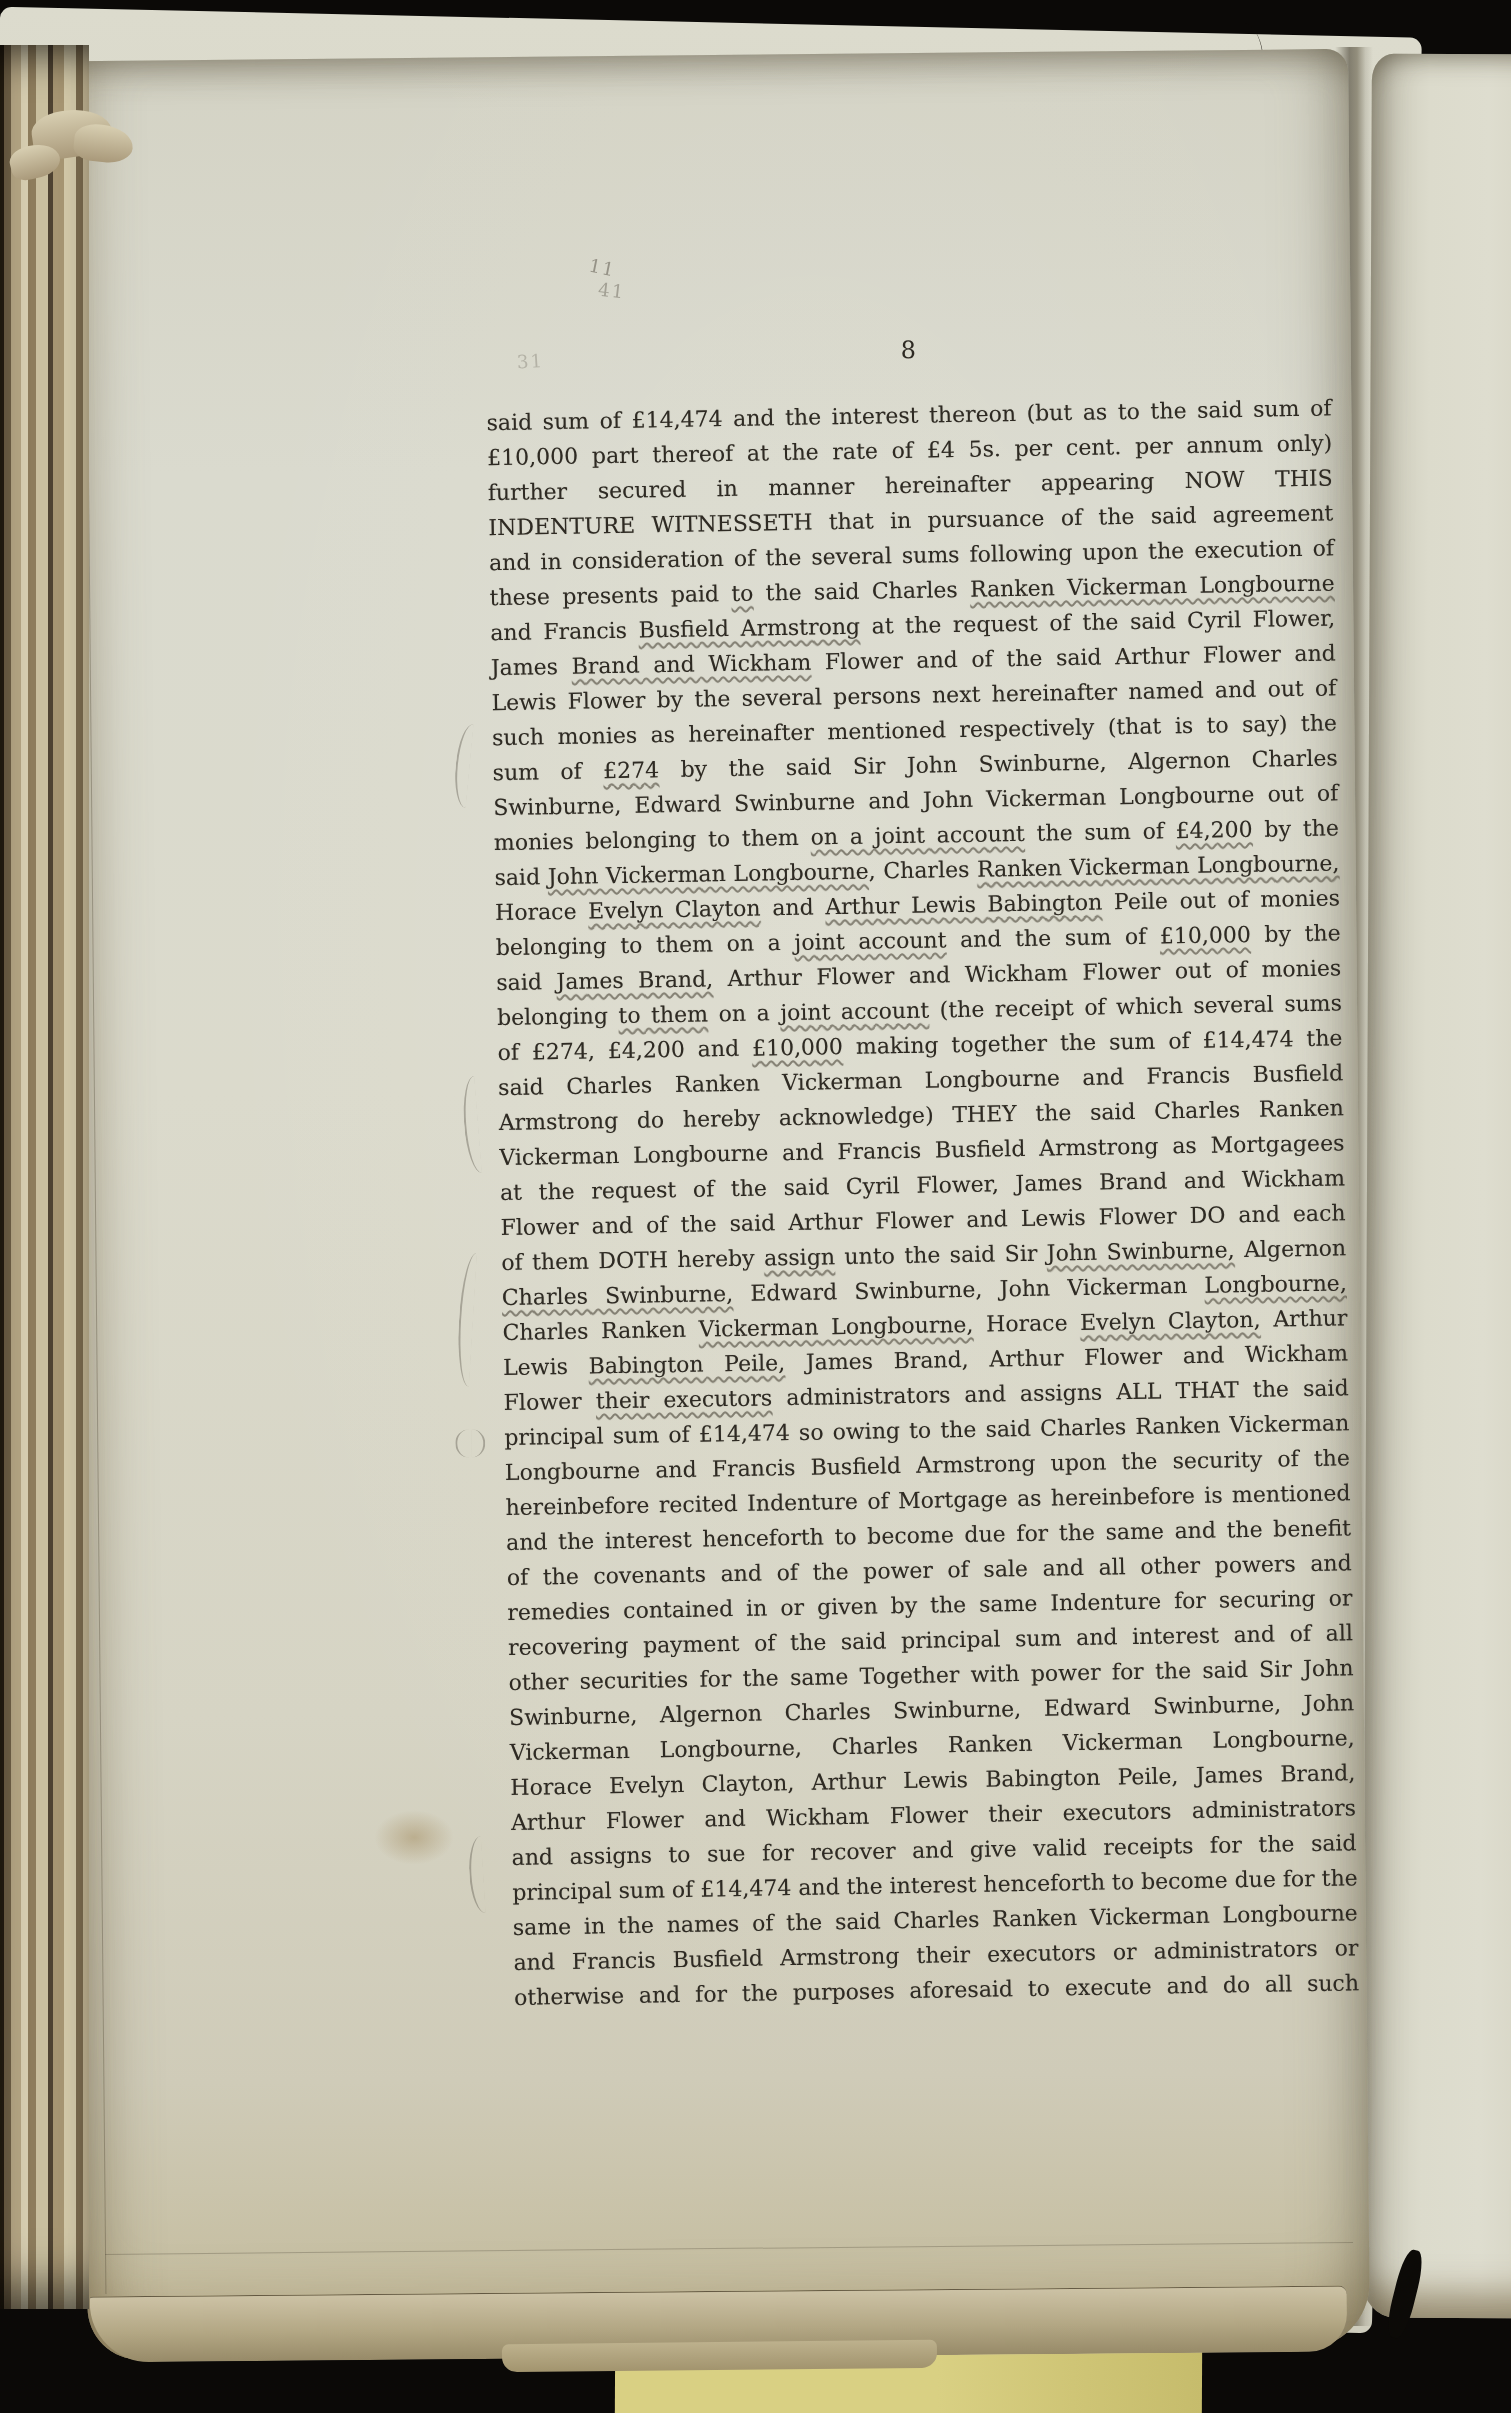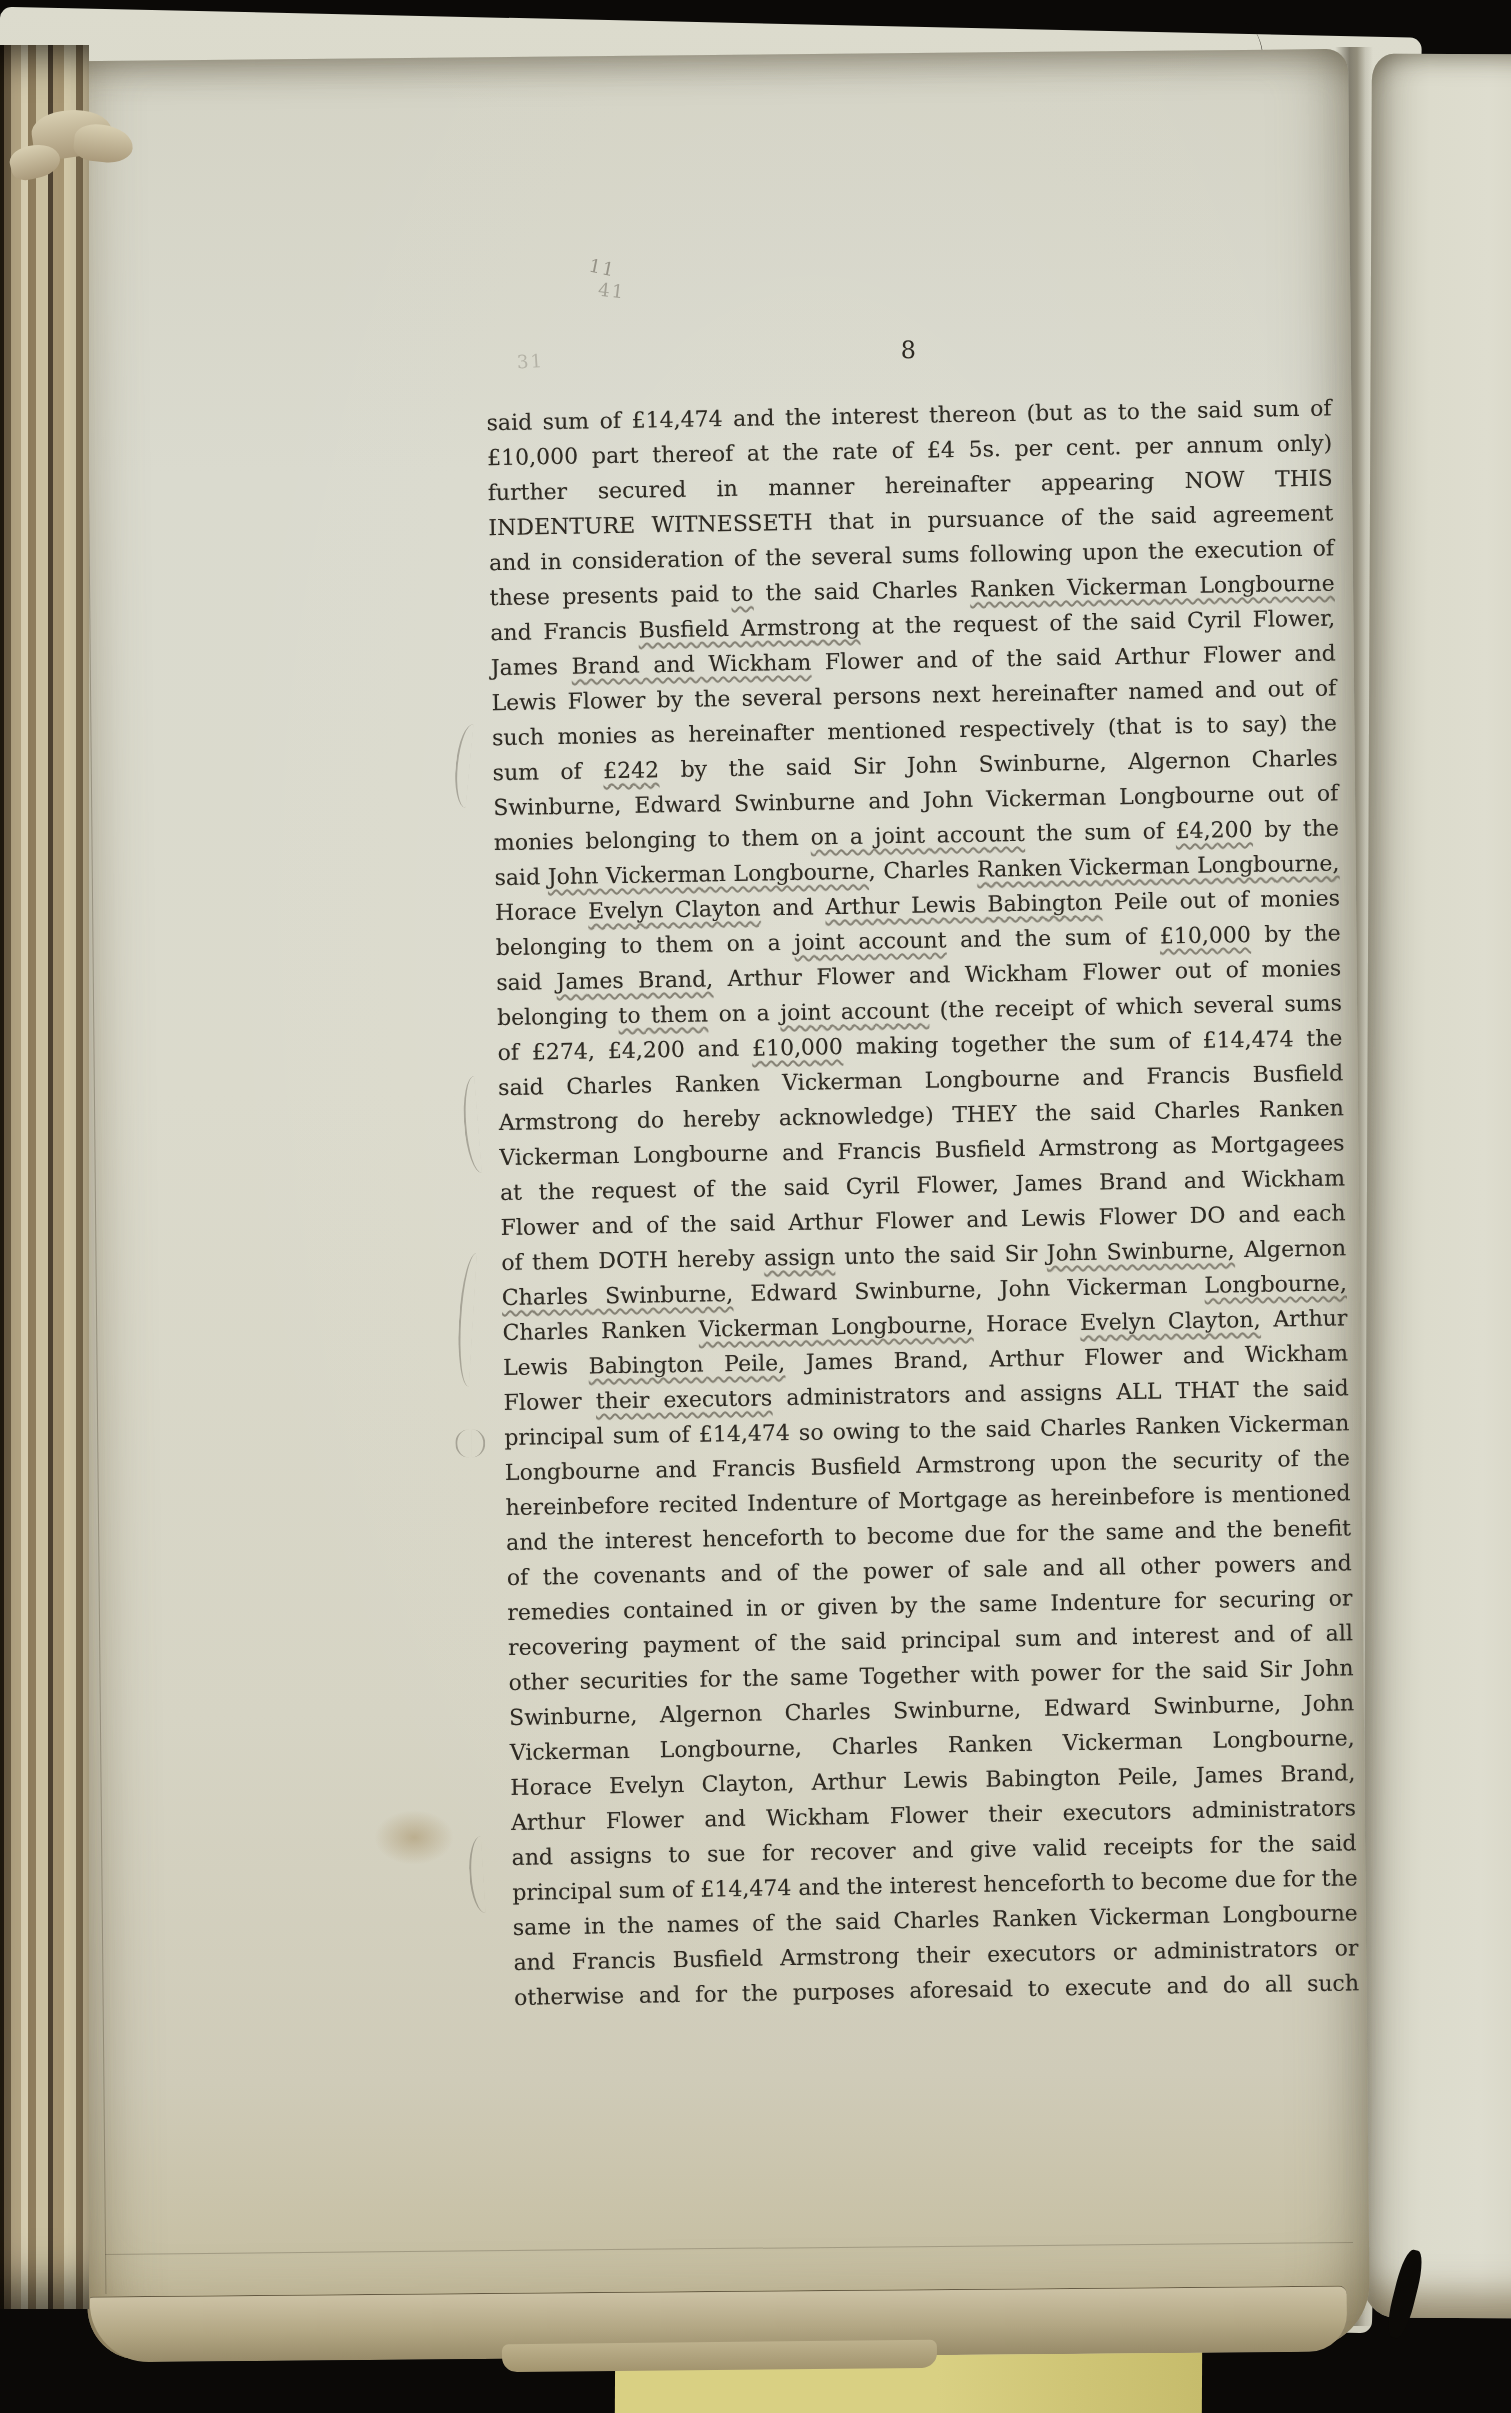--- a/index.html
+++ b/index.html
@@ -138,21 +138,21 @@
         <div class="line">said sum of £14,474 and the interest thereon (but as to the said sum of</div>
         <div class="line">£10,000 part thereof at the rate of £4 5s. per cent. per annum only)</div>
         <div class="line">further secured in manner hereinafter appearing NOW THIS</div>
         <div class="line">INDENTURE WITNESSETH that in pursuance of the said agreement</div>
         <div class="line">and in consideration of the several sums following upon the execution of</div>
         <div class="line">these presents paid <span class="pu">to</span> the said Charles <span class="pu">Ranken Vickerman Longbourne</span></div>
         <div class="line">and Francis <span class="pu">Busfield Armstrong</span> at the request of the said Cyril Flower,</div>
         <div class="line">James <span class="pu">Brand and Wickham</span> Flower and of the said Arthur Flower and</div>
         <div class="line">Lewis Flower by the several persons next hereinafter named and out of</div>
         <div class="line">such monies as hereinafter mentioned respectively (that is to say) the</div>
-        <div class="line">sum of <span class="pu">£242</span> by the said Sir John Swinburne, Algernon Charles</div>
+        <div class="line">sum of <span class="pu">£274</span> by the said Sir John Swinburne, Algernon Charles</div>
         <div class="line">Swinburne, Edward Swinburne and John Vickerman Longbourne out of</div>
         <div class="line">monies belonging to them <span class="pu">on a joint account</span> the sum of <span class="pu">£4,200</span> by the</div>
         <div class="line">said <span class="pu">John Vickerman Longbourne</span>, Charles <span class="pu">Ranken Vickerman Longbourne,</span></div>
         <div class="line">Horace <span class="pu">Evelyn Clayton</span> and <span class="pu">Arthur Lewis Babington</span> Peile out of monies</div>
         <div class="line">belonging to them on a <span class="pu">joint account</span> and the sum of <span class="pu">£10,000</span> by the</div>
         <div class="line">said <span class="pu">James Brand,</span> Arthur Flower and Wickham Flower out of monies</div>
         <div class="line">belonging <span class="pu">to them</span> on a <span class="pu">joint account</span> (the receipt of which several sums</div>
         <div class="line">of £274, £4,200 and <span class="pu">£10,000</span> making together the sum of £14,474 the</div>
         <div class="line">said Charles Ranken Vickerman Longbourne and Francis Busfield</div>
         <div class="line">Armstrong do hereby acknowledge) THEY the said Charles Ranken</div>

